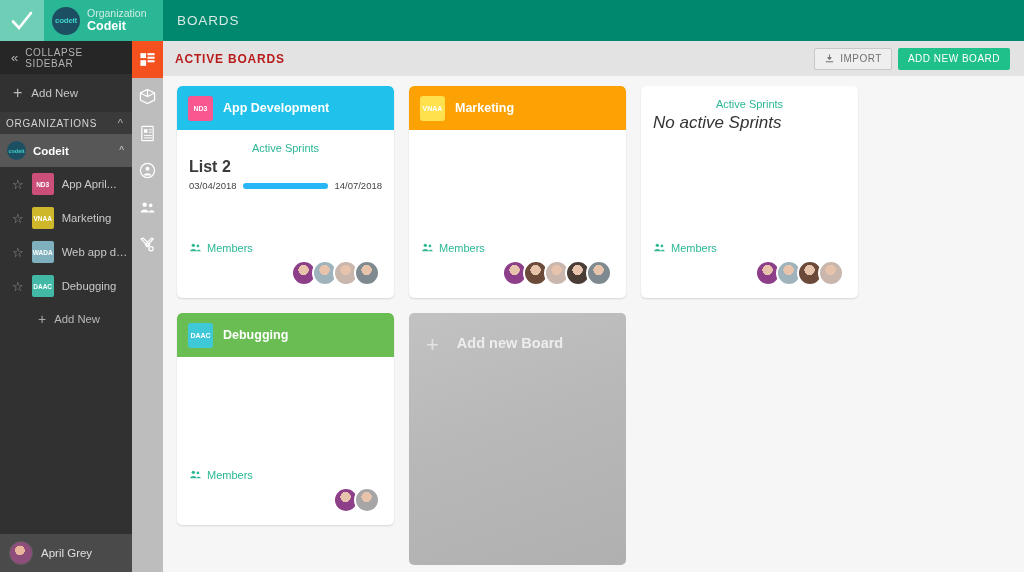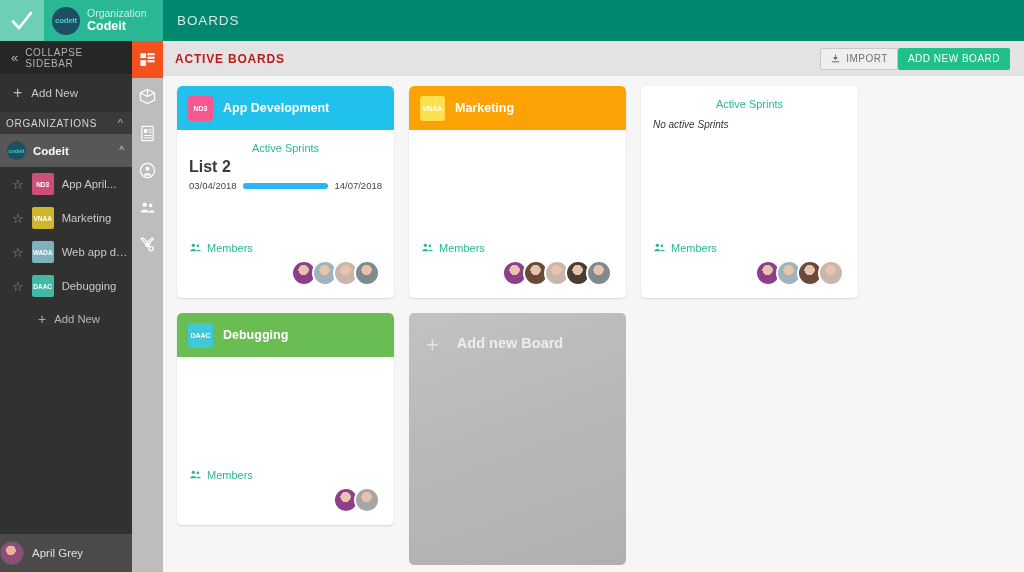--- a/index.html
+++ b/index.html
@@ -90,21 +90,21 @@
   }
   .sub-addnew {
     height: 32px; display: flex; align-items: center; gap: 8px;
     padding-left: 38px; cursor: pointer;
   }
   .sub-addnew .plus-glyph { font-size: 14px; color: #a8a8a8; }
   .sub-addnew .addnew-label { font-size: 11.3px; color: #b8b8b8; }
 
   .user-row {
     position: absolute; bottom: 0; left: 0; width: 132px; height: 38px;
-    background: #4a4a4a; display: flex; align-items: center; gap: 8px; 
+    background: #4a4a4a; display: flex; align-items: center; gap: 8px; padding-left: 9px;
   }
   .user-avatar {
     width: 24px; height: 24px; border-radius: 50%; flex: 0 0 auto;
     background: radial-gradient(circle at 45% 38%, #e8b49a 0 26%, #8e4d7b 27% 100%);
     border: 1px solid #5d5d5d;
   }
   .user-name { color: #e0e0e0; font-size: 11.5px; }
 
   
   .iconrail {
@@ -121,21 +121,21 @@
   
   .main {
     position: absolute; top: 41px; left: 163px; width: 861px; height: 531px;
     background: #f6f6f6;
   }
   .subbar {
     height: 35px; background: #e3e3e3; display: flex; align-items: center;
     padding: 0 14px 0 12px; justify-content: space-between;
   }
   .subbar-title { color: #b91c1c; font-size: 12px; letter-spacing: 0.8px; font-weight: bold; }
-  .subbar-actions { display: flex; align-items: center; gap: 0; }
+  .subbar-actions { display: flex; align-items: center; gap: 6px; }
   .btn-import {
     height: 22px; background: #efefef; border: 1px solid #c8c8c8; border-radius: 2px;
     display: flex; align-items: center; gap: 5px; padding: 0 9px;
     color: #707070; font-size: 10px; letter-spacing: 0.5px; cursor: pointer;
   }
   .btn-import svg { width: 11px; height: 11px; fill: #707070; }
   .btn-addboard {
     height: 22px; background: #1fc08a; border-radius: 2px; color: #fff;
     display: flex; align-items: center; padding: 0 10px;
     font-size: 10px; letter-spacing: 0.5px; cursor: pointer;
@@ -157,21 +157,21 @@
   }
   .card-chip {
     width: 25px; height: 25px; border-radius: 3px; color: #fff;
     font-size: 7px; font-weight: bold; flex: 0 0 auto;
     display: flex; align-items: center; justify-content: center;
   }
   .card-title { color: #fff; font-size: 12.5px; font-weight: bold; }
   .card-body { flex: 1; padding: 12px 12px 0 12px; position: relative; }
   .sprints-label { color: #2ab795; font-size: 11px; text-align: center; }
   .sprint-name { color: #3a3a3a; font-size: 16px; font-weight: bold; margin-top: 4px; }
-  .sprint-none { color: #333; font-size: 10px; font-style: italic; margin-top: 9px; }
+  .sprint-none { color: #333; font-size: 17px; font-style: italic; margin-top: 3px; }
   .sprint-dates { display: flex; align-items: center; gap: 6px; margin-top: 4px; }
   .sprint-date { color: #444; font-size: 9.5px; }
   .sprint-bar { flex: 1; height: 6px; border-radius: 3px; background: #29b6f6; }
 
   .members-block { padding: 0 12px 12px 12px; text-align: center; }
   .members-row { display: flex; align-items: center; gap: 5px; }
   .members-row svg { width: 13px; height: 13px; fill: #2ab795; }
   .members-label { color: #2ab795; font-size: 11px; }
   .avatars { display: flex; justify-content: flex-end; margin-top: 6px; padding-right: 2px; }
   .avatar {

